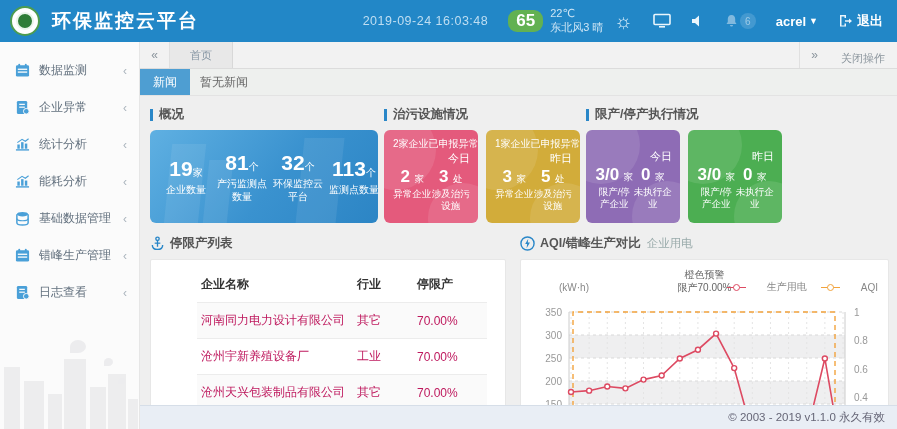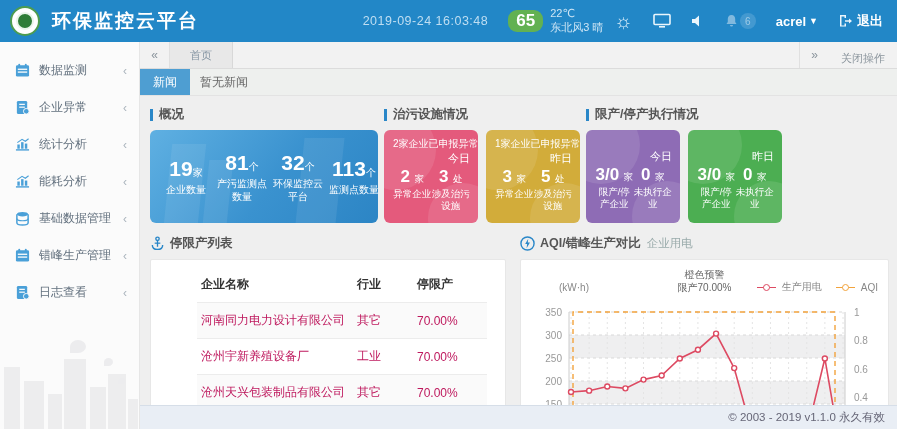--- a/index.html
+++ b/index.html
@@ -102,21 +102,21 @@
   table.shutdown th { text-align:left; color:#333; font-weight:bold; padding:6px 4px 9px 4px; }
   table.shutdown td { color:#be185d; padding:9px 4px; border-top:1px solid #ececec; }
   table.shutdown tr.alt td { background:#fafafa; }
 
   .chart-wrap { flex:1; }
   .chart-panel { height:200px; position:relative; padding:6px 4px 0 6px; overflow:hidden; }
   .chart-top { position:absolute; top:8px; left:0; right:0; height:30px; font-size:10px; color:#888; }
   .kwh-label { position:absolute; left:38px; top:14px; }
   .annotation { position:absolute; left:0; right:0; top:0; text-align:center; line-height:1.3; color:#666; }
   .legend { position:absolute; right:10px; top:12px; display:flex; gap:14px; align-items:center; }
-  .legend-item { display:flex; align-items:center; gap:6px; color:#888; }
+  .legend-item { display:flex; align-items:center; gap:21px; color:#888; }
   .lg-marker { width:19px; height:7px; position:relative; }
   .lg-marker::before { content:""; position:absolute; left:0; right:0; top:3px; height:1.5px; background:currentColor; }
   .lg-marker::after { content:""; position:absolute; left:6px; top:0.5px; width:5px; height:5px;
     border:1.5px solid currentColor; border-radius:50%; background:#fff; }
   .lg-prod { color:#dd4a62; }
   .lg-aqi { color:#f2a33c; }
   #aqi-svg { position:absolute; left:2px; top:38px; }
 
   .footer { height:24px; background:#e9eef5; border-top:1px solid #d6dee8;
     display:flex; align-items:center; justify-content:flex-end; padding-right:12px;

